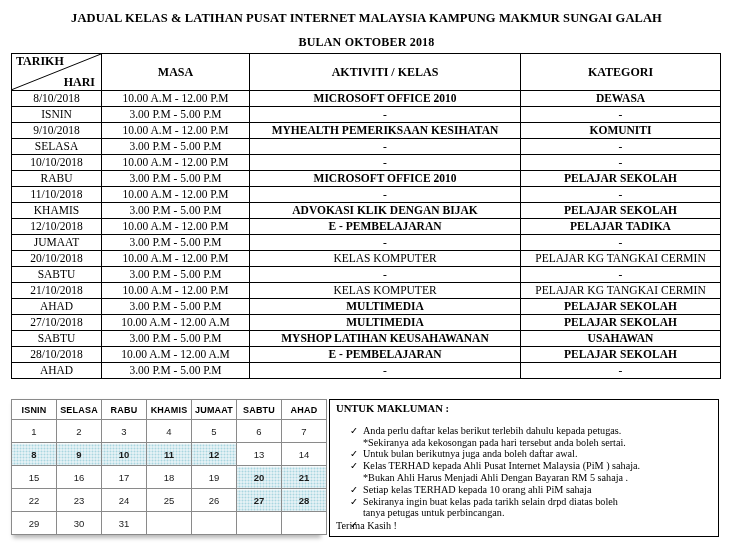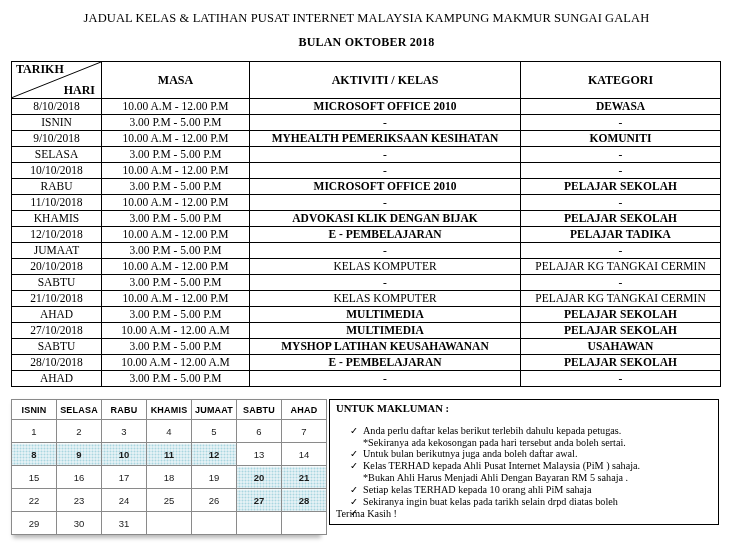--- a/index.html
+++ b/index.html
@@ -13,40 +13,40 @@
     font-family: "Liberation Serif", serif;
     color: #000000;
     overflow: hidden;
     position: relative;
   }
 
   
   .title-main {
     text-align: center;
     font-family: "Liberation Serif", serif;
-    font-weight: normal;
+    font-weight: bold;
     font-size: 12.5px;
     letter-spacing: 0.1px;
     margin-top: 11px;
     white-space: nowrap;
   }
   .title-sub {
     text-align: center;
     font-family: "Liberation Serif", serif;
     font-weight: bold;
     font-size: 12px;
     margin-top: 9px;
     letter-spacing: 0.2px;
   }
 
   
   .sched-wrap {
     position: absolute;
     left: 11px;
-    top: 61px;
+    top: 53px;
     width: 709px;
   }
   table.sched {
     border-collapse: collapse;
     table-layout: fixed;
     width: 709px;
     font-family: "Liberation Serif", serif;
   }
   table.sched td, table.sched th {
     border: 1px solid #000;
@@ -403,18 +403,19 @@
   <div class="info-box">
     <div class="info-title">UNTUK MAKLUMAN :</div>
     <ul class="info-list">
         <li><span class="tick">✓</span><span>Anda perlu daftar kelas berikut terlebih dahulu kepada petugas.</span></li>
         <div class="sub-note">*Sekiranya ada kekosongan pada hari tersebut anda boleh sertai.</div>
         <li><span class="tick">✓</span><span>Untuk bulan berikutnya juga anda boleh daftar awal.</span></li>
         <li><span class="tick">✓</span><span>Kelas TERHAD kepada Ahli Pusat Internet Malaysia (PiM ) sahaja.</span></li>
         <div class="sub-note">*Bukan Ahli Harus Menjadi Ahli Dengan Bayaran RM 5 sahaja .</div>
         <li><span class="tick">✓</span><span>Setiap kelas TERHAD kepada  10 orang ahli PiM  sahaja</span></li>
         <li><span class="tick">✓</span><span>Sekiranya ingin buat kelas pada tarikh selain drpd diatas boleh</span></li>
+        <div class="sub-note">tanya petugas  untuk perbincangan.</div>
         <li><span class="tick">✓</span></li>
       </ul>
     <div class="thanks">Terima Kasih !</div>
   </div>
 
 </div>
 
 </body></html>

